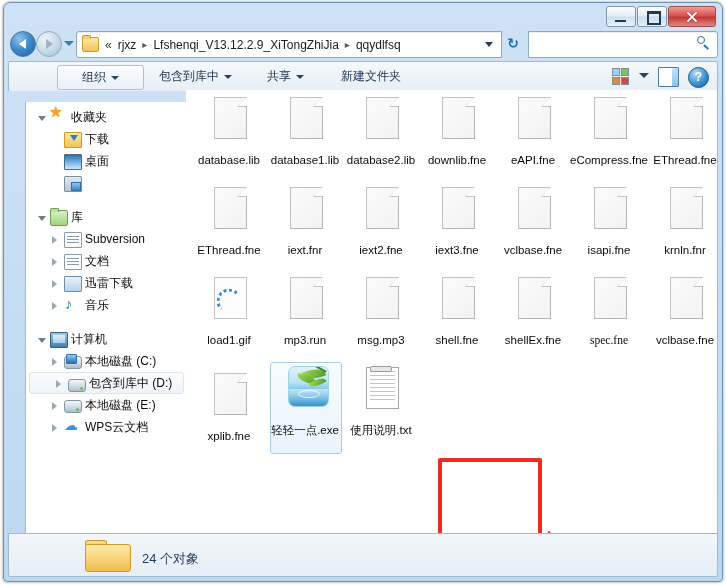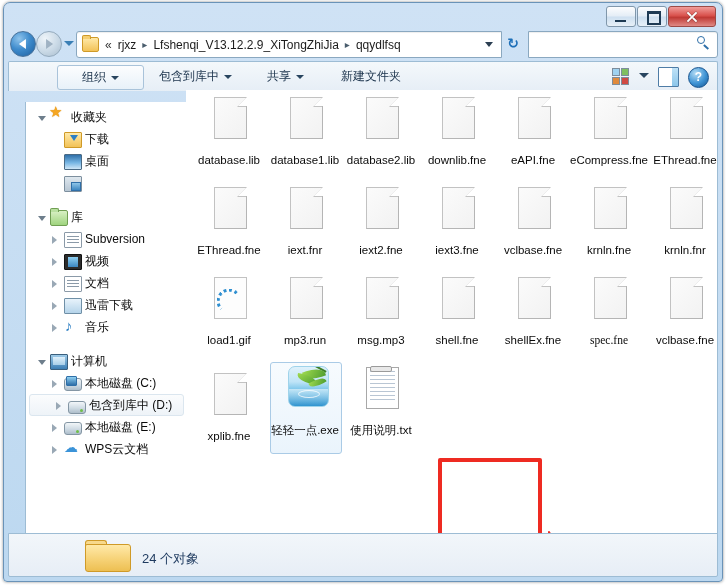--- a/index.html
+++ b/index.html
@@ -362,25 +362,20 @@
           <span class="nico ic-lib" style="left:24px"></span>
           <span class="nlbl" style="left:45px">库</span>
         </div>
         <div class="nrow">
           <span class="ntri" style="left:26px"></span>
           <span class="nico ic-doc" style="left:38px"></span>
           <span class="nlbl" style="left:59px">Subversion</span>
         </div>
         <div class="nrow">
           <span class="ntri" style="left:26px"></span>
-          <span class="nico ic-video" style="left:38px"></span>
-          <span class="nlbl" style="left:59px">视频</span>
-        </div>
-        <div class="nrow">
-          <span class="ntri" style="left:26px"></span>
           <span class="nico ic-doc" style="left:38px"></span>
           <span class="nlbl" style="left:59px">文档</span>
         </div>
         <div class="nrow">
           <span class="ntri" style="left:26px"></span>
           <span class="nico ic-thunder" style="left:38px"></span>
           <span class="nlbl" style="left:59px">迅雷下载</span>
         </div>
         <div class="nrow">
           <span class="ntri" style="left:26px"></span>
@@ -522,21 +517,21 @@
               <span class="doc"></span>
             </div>
             <div class="glabel">vclbase.fne</div>
           </div>
         </div>
         <div class="gitem" style="left: 384px; top: 90px;">
           <div class="inner">
             <div class="gicon">
               <span class="doc"></span>
             </div>
-            <div class="glabel">krnln.fne</div>
+            <div class="glabel">isapi.fne</div>
           </div>
         </div>
         <div class="gitem" style="left: 460px; top: 90px;">
           <div class="inner">
             <div class="gicon">
               <span class="doc"></span>
             </div>
             <div class="glabel">krnln.fnr</div>
           </div>
         </div>

